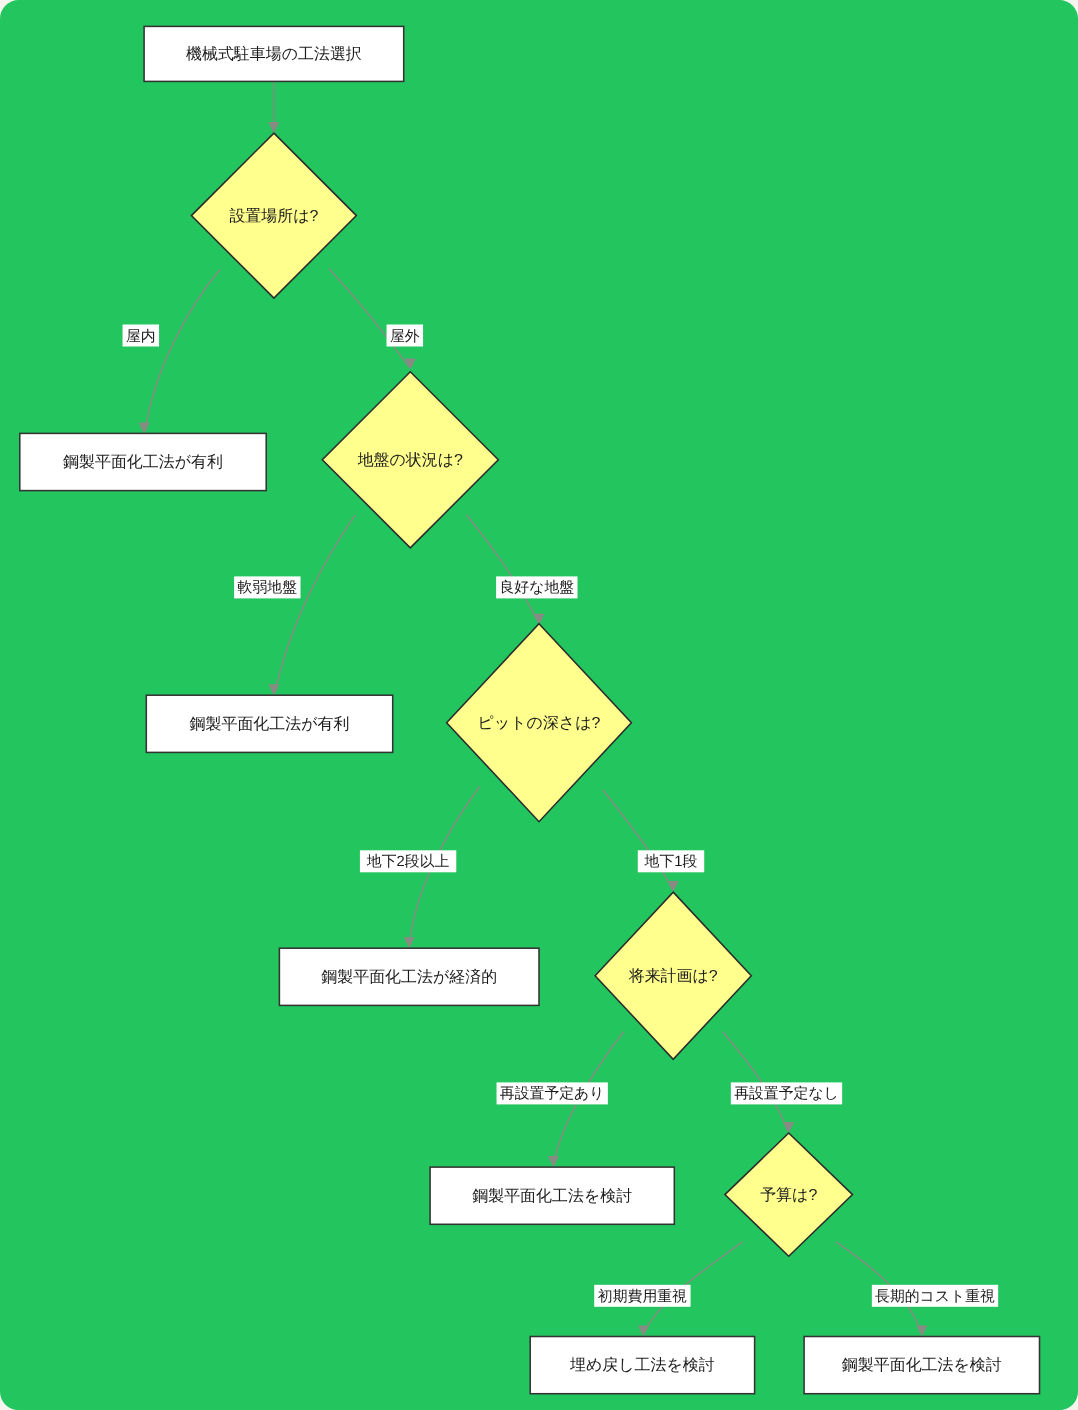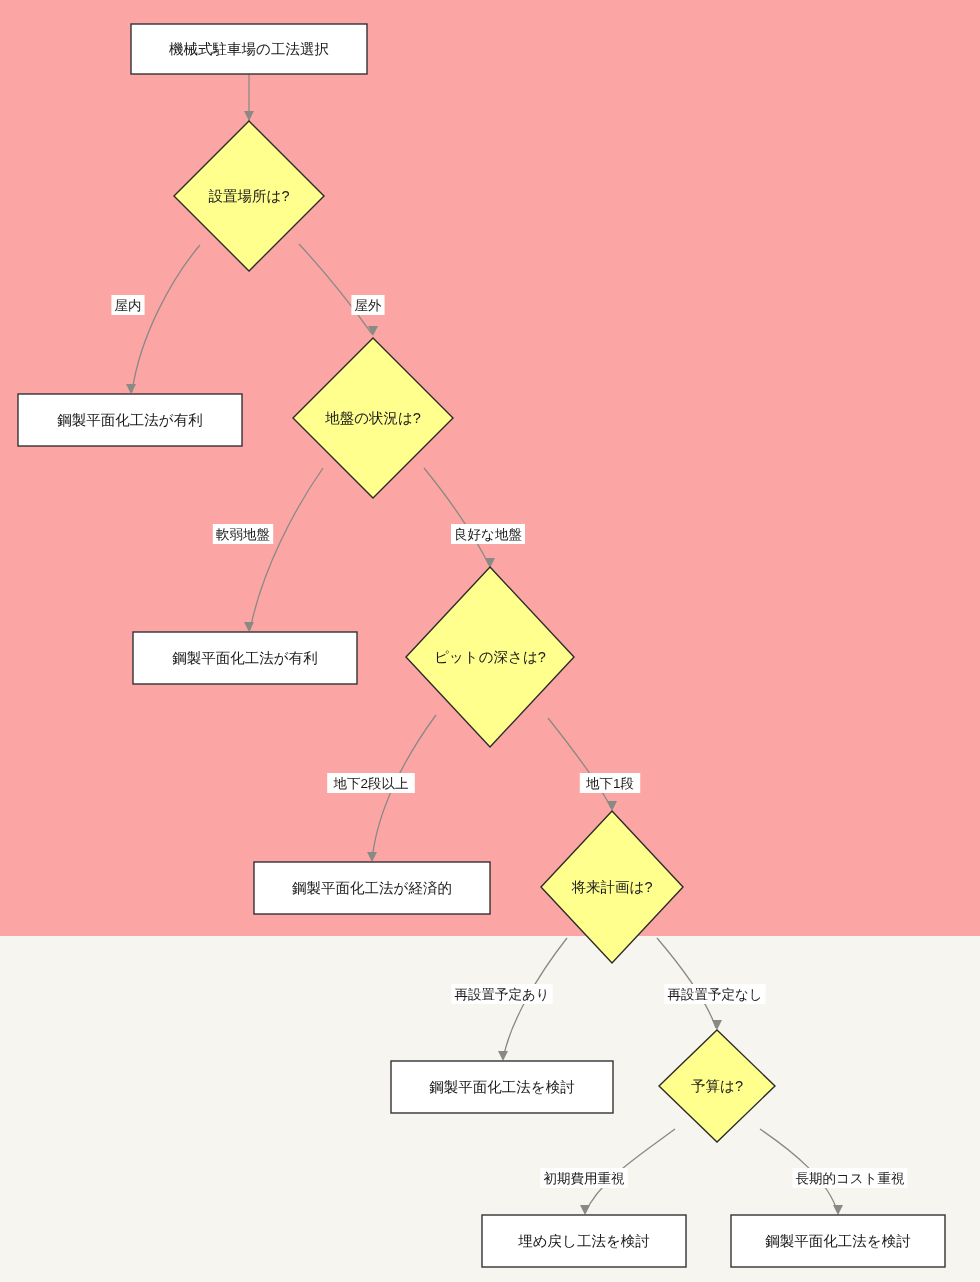--- a/index.html
+++ b/index.html
@@ -10,22 +10,23 @@
   }
   body {
     width: 980px;
     height: 1282px;
     overflow: hidden;
     font-family: "Liberation Sans", "DejaVu Sans", sans-serif;
   }
   #flowchart-root {
     position: relative;
     width: 980px;
-    height: 936px;
-    background: #fca5a5;
+    height: 1282px;
+    background: #22c55e;
+    border-radius: 17px;
   }
   svg#flow-svg {
     display: block;
     width: 980px;
     height: 1282px;
   }
   .node-rect {
     fill: #ffffff;
     stroke: #333333;
     stroke-width: 1.4;

